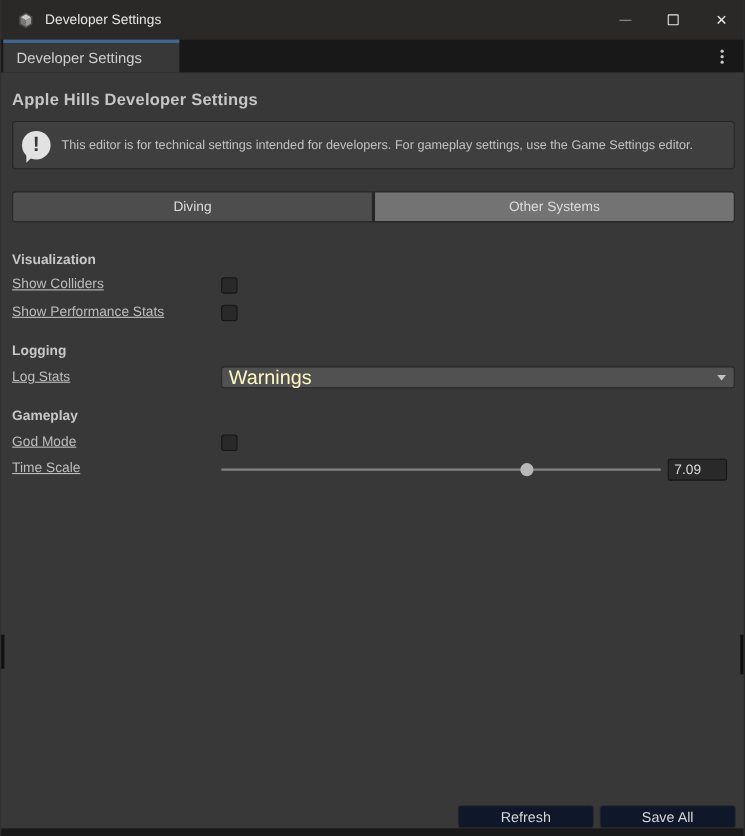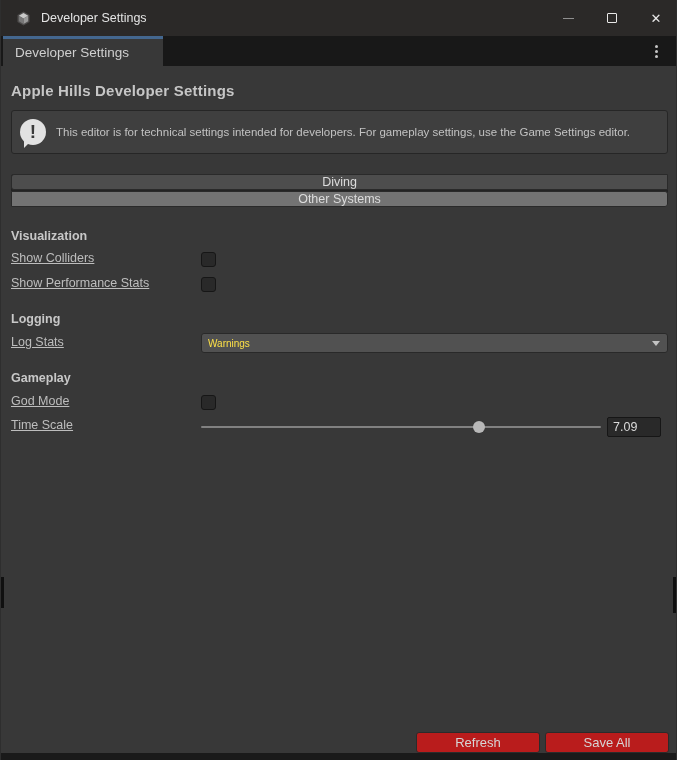--- a/index.html
+++ b/index.html
@@ -60,22 +60,22 @@
     color:#3a3a3a; font-weight:bold; font-size:19px;
   }
   .helpbox-icon .tail {
     position:absolute; left:4px; bottom:-2px; width:0; height:0;
     border-left:7px solid #e2e2e2; border-bottom:7px solid transparent;
   }
   .helpbox-text { color:#c2c2c2; font-size:11.5px; line-height:15px; padding-right:14px; }
 
   
   .segments {
-    position:absolute; top:108px; left:10px; width:657px; height:20px;
-    display:flex; gap:1px; background:#232323; border-radius:3px;flex-direction:column;
+    position:absolute; top:108px; left:10px; width:657px; height:28px;
+    display:flex; gap:1px; background:#232323; border-radius:3px;
   }
   .segment {
     flex:1; display:flex; align-items:center; justify-content:center;
     font-size:12.5px; color:#dcdcdc; cursor:default; border:1px solid #2a2a2a;
   }
   .segment.first { border-radius:3px 0 0 3px; background:#4d4d4d; }
   .segment.selected { background:#46607c; color:#f0f0f0; border-color:#2a3a4d; }
   .segment.last { border-radius:0 3px 3px 0; background:#737373; }
 
   .section-title { position:absolute; left:10px; color:#c8c8c8; font-size:12.5px; font-weight:bold;text-align:right; }
@@ -84,21 +84,21 @@
   .checkbox {
     position:absolute; left:200px; width:15px; height:15px;
     background:#292929; border:1px solid #161616; border-radius:3px; cursor:default;
   }
 
   .dropdown {
     position:absolute; left:200px; top:267px; width:467px; height:20px;
     background:#515151; border:1px solid #292929; border-radius:3px;
     display:flex; align-items:center; cursor:default;
   }
-  .dropdown-value { color:#fde047; font-size:10px; padding-left:6px; flex:1; }
+  .dropdown-value { color:#fef9c3; font-size:18px; padding-left:6px; flex:1; }
   .dropdown-caret {
     width:0; height:0; margin-right:7px;
     border-left:4.5px solid transparent; border-right:4.5px solid transparent;
     border-top:5px solid #c4c4c4;
   }
 
   .slider-track {
     position:absolute; left:200px; top:360px; width:400px; height:2px;
     background:#818181; border-radius:1px; cursor:default;
   }
@@ -107,21 +107,21 @@
     border-radius:50%; background:#b8b8b8; cursor:default;
   }
   .value-field {
     position:absolute; left:606px; top:351px; width:54px; height:20px;
     background:#292929; border:1px solid #161616; border-radius:2px;
     color:#dadada; font-size:12.5px; line-height:18px; padding-left:5px; cursor:text;
   }
 
   .footer-buttons { position:absolute; top:666px; right:9px; display:flex; gap:5px; }
   .btn {
-    width:124px; height:21px; background:#b91c1c; border:1px solid #2b2b2b; border-radius:3px;
+    width:124px; height:21px; background:#0f172a; border:1px solid #2b2b2b; border-radius:3px;
     color:#d6d6d6; font-size:13px; display:flex; align-items:center; justify-content:center;
     cursor:default; font-family:"Liberation Sans", sans-serif;
   }
 
   
   .edge-notch-left  { position:absolute; left:0;  top:577px; width:3px; height:31px; background:#101010; }
   .edge-notch-right { position:absolute; right:0; top:577px; width:3px; height:36px; background:#101010; }
   .bottom-strip { position:absolute; left:0; top:753px; width:677px; height:7px; background:#1a1a1a; }
 </style>
 </head>

